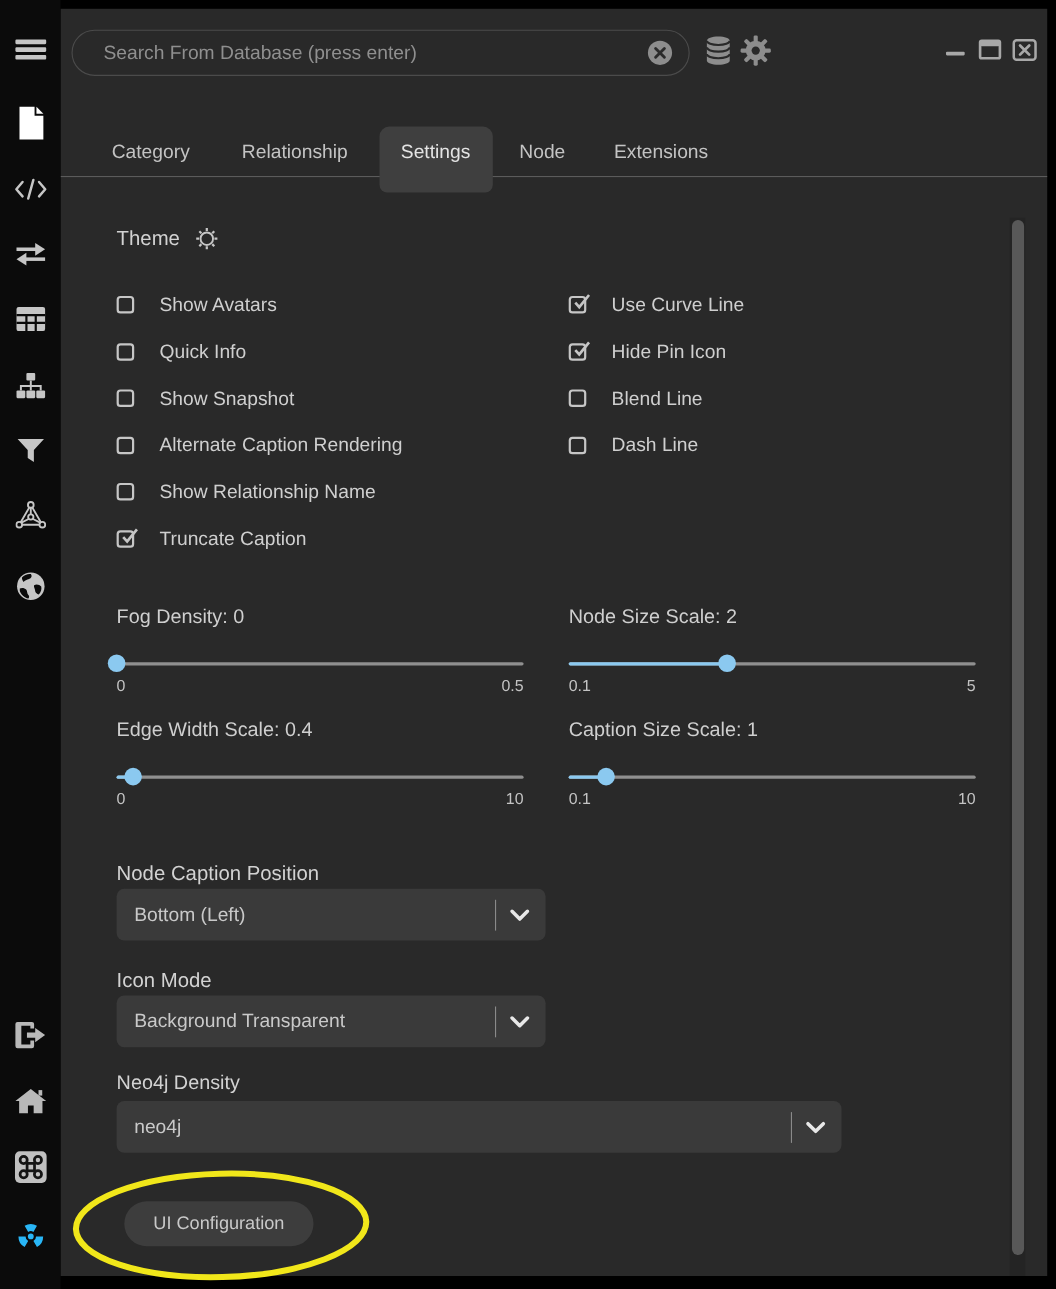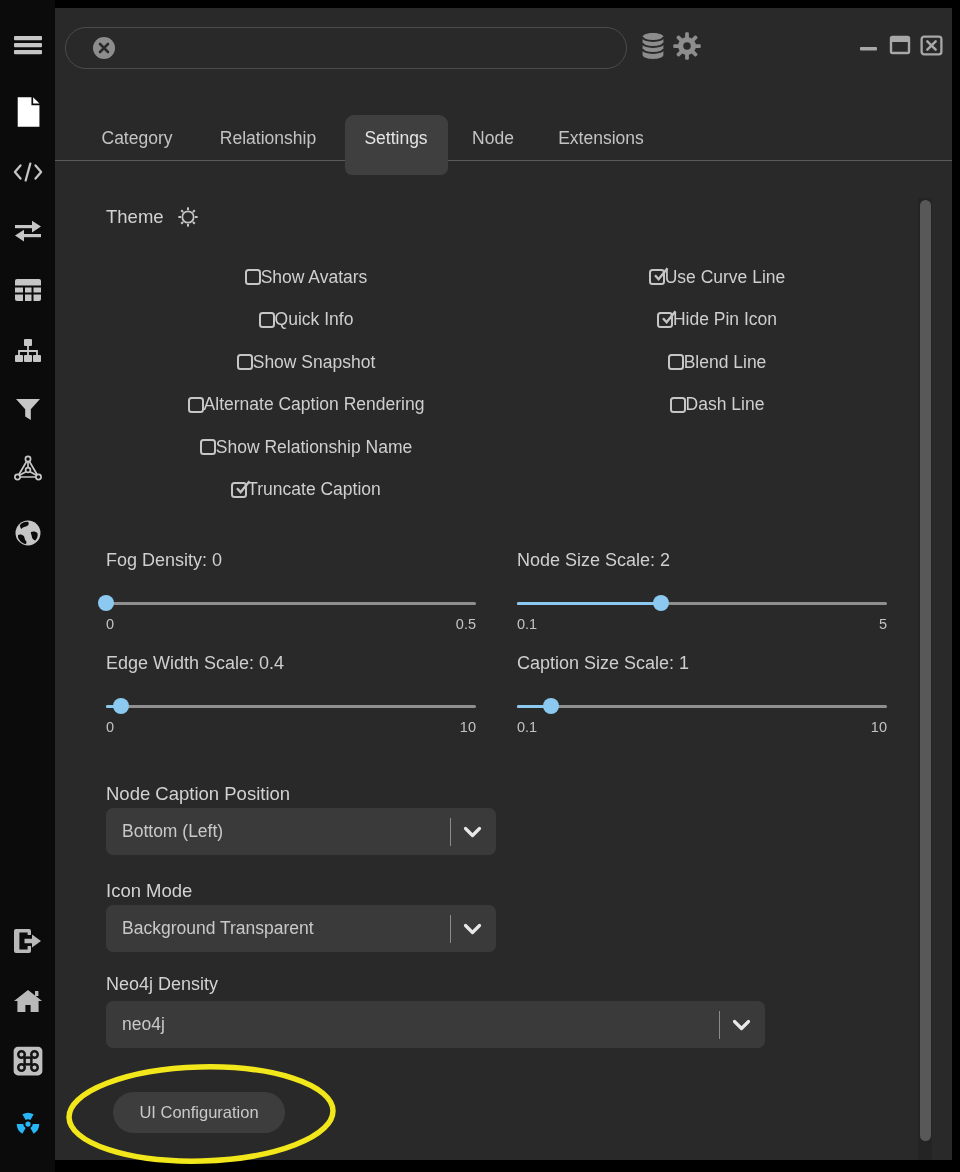--- a/index.html
+++ b/index.html
@@ -25,21 +25,21 @@
   #tabline{position:absolute;left:0;top:152px;width:897px;height:1px;background:#5b5b5b;}
   .tab{position:absolute;top:120px;transform:translateX(-50%);font-size:17.5px;color:#c3c3c3;white-space:nowrap;z-index:2;}
   #active-tab-bg{position:absolute;left:290px;top:107px;width:103px;height:60px;background:#3f3f3f;border-radius:9px 9px 7px 7px;z-index:1;}
   .tab.active{color:#e4e4e4;}
 
   
   #theme-row{position:absolute;left:51px;top:198px;display:flex;gap:13px;color:#d2d2d2;font-size:18.5px;}
 
   
   .cb-col{position:absolute;top:248px;width:400px;}
-  .cb-row{height:42.5px;display:flex;align-items:center;gap:0;cursor:default;justify-content:center;}
+  .cb-row{height:42.5px;display:flex;align-items:center;gap:23px;cursor:default;}
   .cb-box{position:relative;width:16px;height:16px;border:2px solid #c6c6c6;border-radius:3.5px;flex:0 0 auto;}
   .cb-box svg{position:absolute;left:1px;top:-4px;display:none;overflow:visible;}
   .cb-box.checked svg{display:block;}
   .cb-label{color:#cfcfcf;font-size:17.5px;white-space:nowrap;}
 
   
   .slider-group{position:absolute;width:370px;}
   .slider-label{color:#cfcfcf;font-size:18px;height:22px;}
   .slider-track-wrap{position:relative;height:18px;margin-top:22px;}
   .slider-track-wrap .track{position:absolute;left:0;right:0;top:7.5px;height:3px;background:#8f8f8f;border-radius:2px;}
@@ -182,20 +182,21 @@
             <use href="#blade" transform="rotate(240 12 12)"></use>
             <circle cx="12" cy="12" r="2.1"></circle>
           </g>
         </svg>
     </span>
   </div>
 
   <div id="panel">
 
     <div id="searchbox">
+      <input type="text" value="" placeholder="Search From Database (press enter)" style="">
       <span style="display:flex;">
         <svg width="24" height="24" viewBox="0 0 24 24">
             <circle cx="12" cy="12" r="11" fill="#8d8d8d"></circle>
             <path d="M8 8l8 8M16 8l-8 8" stroke="#2b2b2b" stroke-width="2.6" stroke-linecap="round"></path>
           </svg>
       </span>
     </div>
 
     <span class="tb-icon" style="left:583px;top:23px">
       <svg width="28" height="30" viewBox="0 0 24 26">

